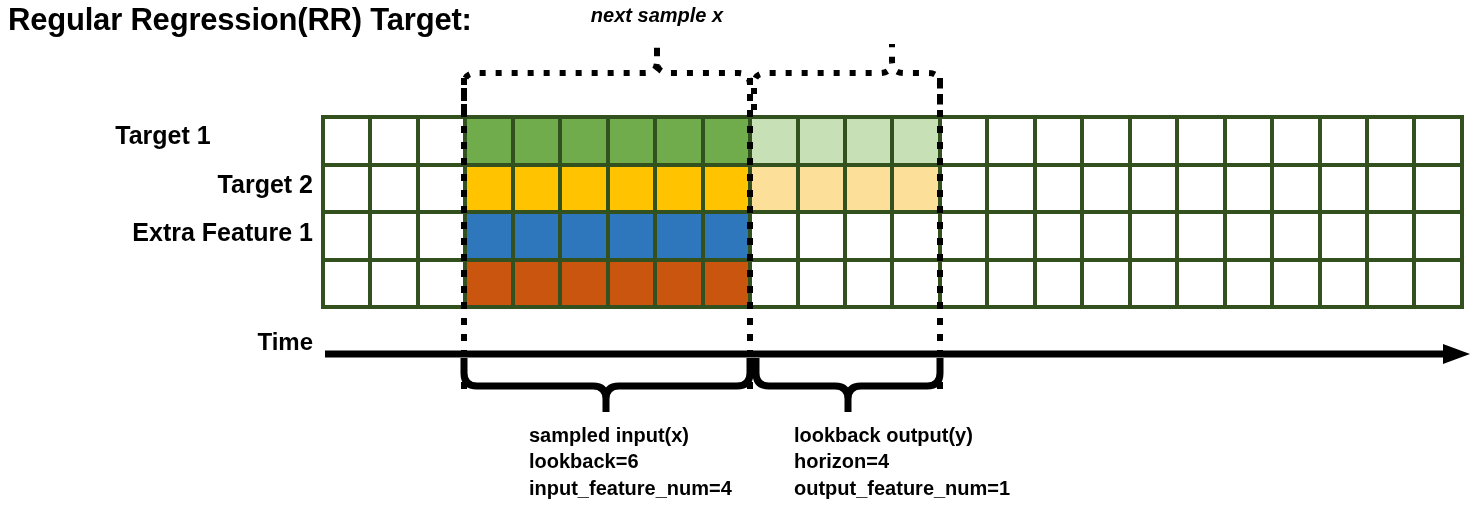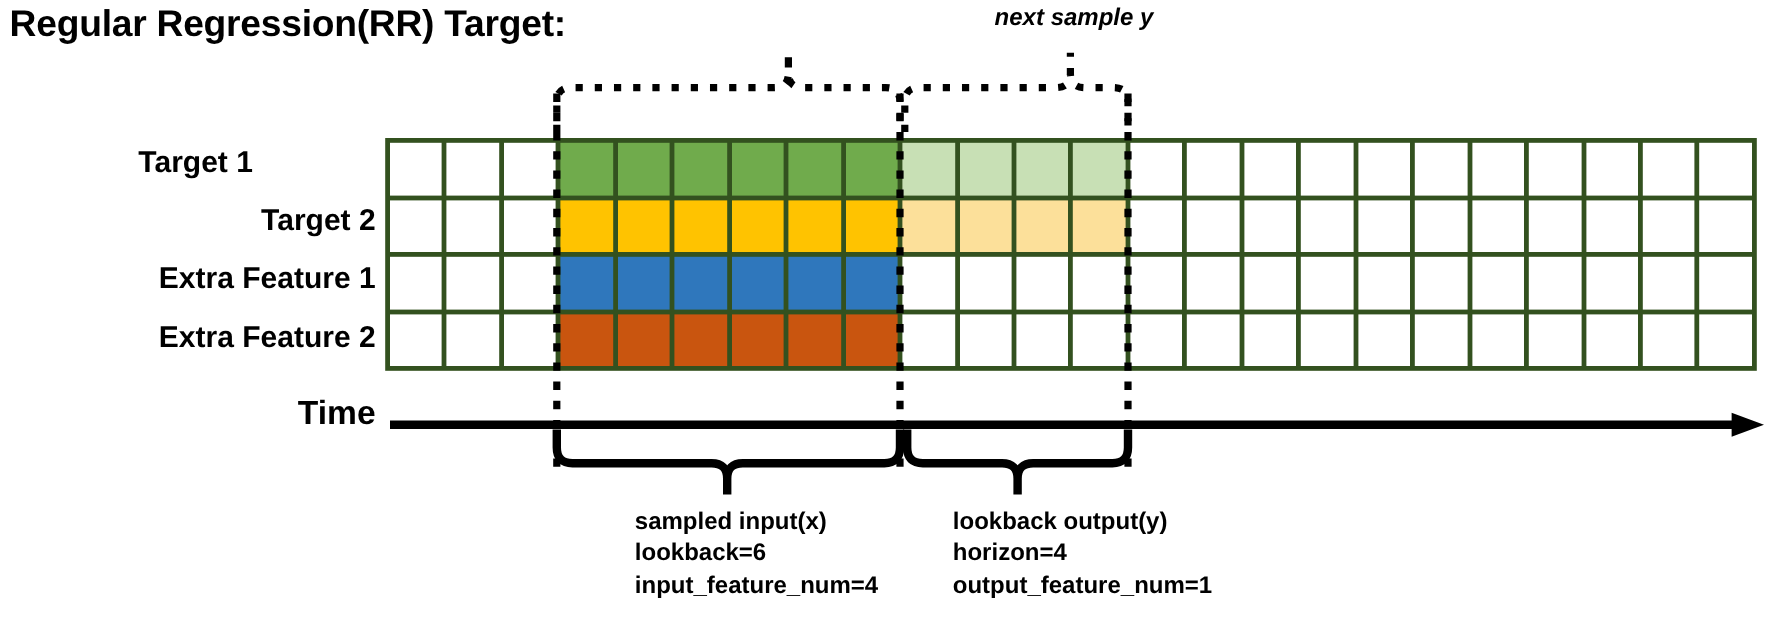--- a/index.html
+++ b/index.html
@@ -86,21 +86,21 @@
     min-width: 0;
   }
 
   
   #time-label {
     position: absolute;
     left: 150px;
     top: 328px;
     width: 163px;
     text-align: right;
-    font-size: 28px;
+    font-size: 24px;
     font-weight: 700;
   }
   #time-axis {
     position: absolute;
     left: 325px;
     top: 343px;
     width: 1145px;
     height: 22px;
     overflow: visible;
   }
@@ -128,27 +128,26 @@
   #cap-output { left: 773px; top: 422px; }
   .caption div { display: block; margin-left: 21px; }
 </style>
 </head>
 <body>
 
 <div id="canvas">
 
   <div class="title">Regular Regression(RR) Target:</div>
 
-  <div class="top-note" id="note-y">next sample y</div>
+  <div class="top-note" id="note-x">next sample x</div>
 
   <div id="labels">
       <div class="row-label" style="top: 6px; position: absolute; text-align: center;">Target 1</div>
       <div class="row-label" style="top: 54.5px; position: absolute;">Target 2</div>
       <div class="row-label" style="top: 103px; position: absolute;">Extra Feature 1</div>
-      <div class="row-label" style="top: 151.5px; position: absolute;">Extra Feature 2</div>
     </div>
 
   <div id="grid" style="background: rgb(51, 81, 31);">
       <div class="grid-row">
         <div class="cell" style="background: rgb(255, 255, 255);"></div>
         <div class="cell" style="background: rgb(255, 255, 255);"></div>
         <div class="cell" style="background: rgb(255, 255, 255);"></div>
         <div class="cell" style="background: rgb(112, 171, 76);"></div>
         <div class="cell" style="background: rgb(112, 171, 76);"></div>
         <div class="cell" style="background: rgb(112, 171, 76);"></div>

